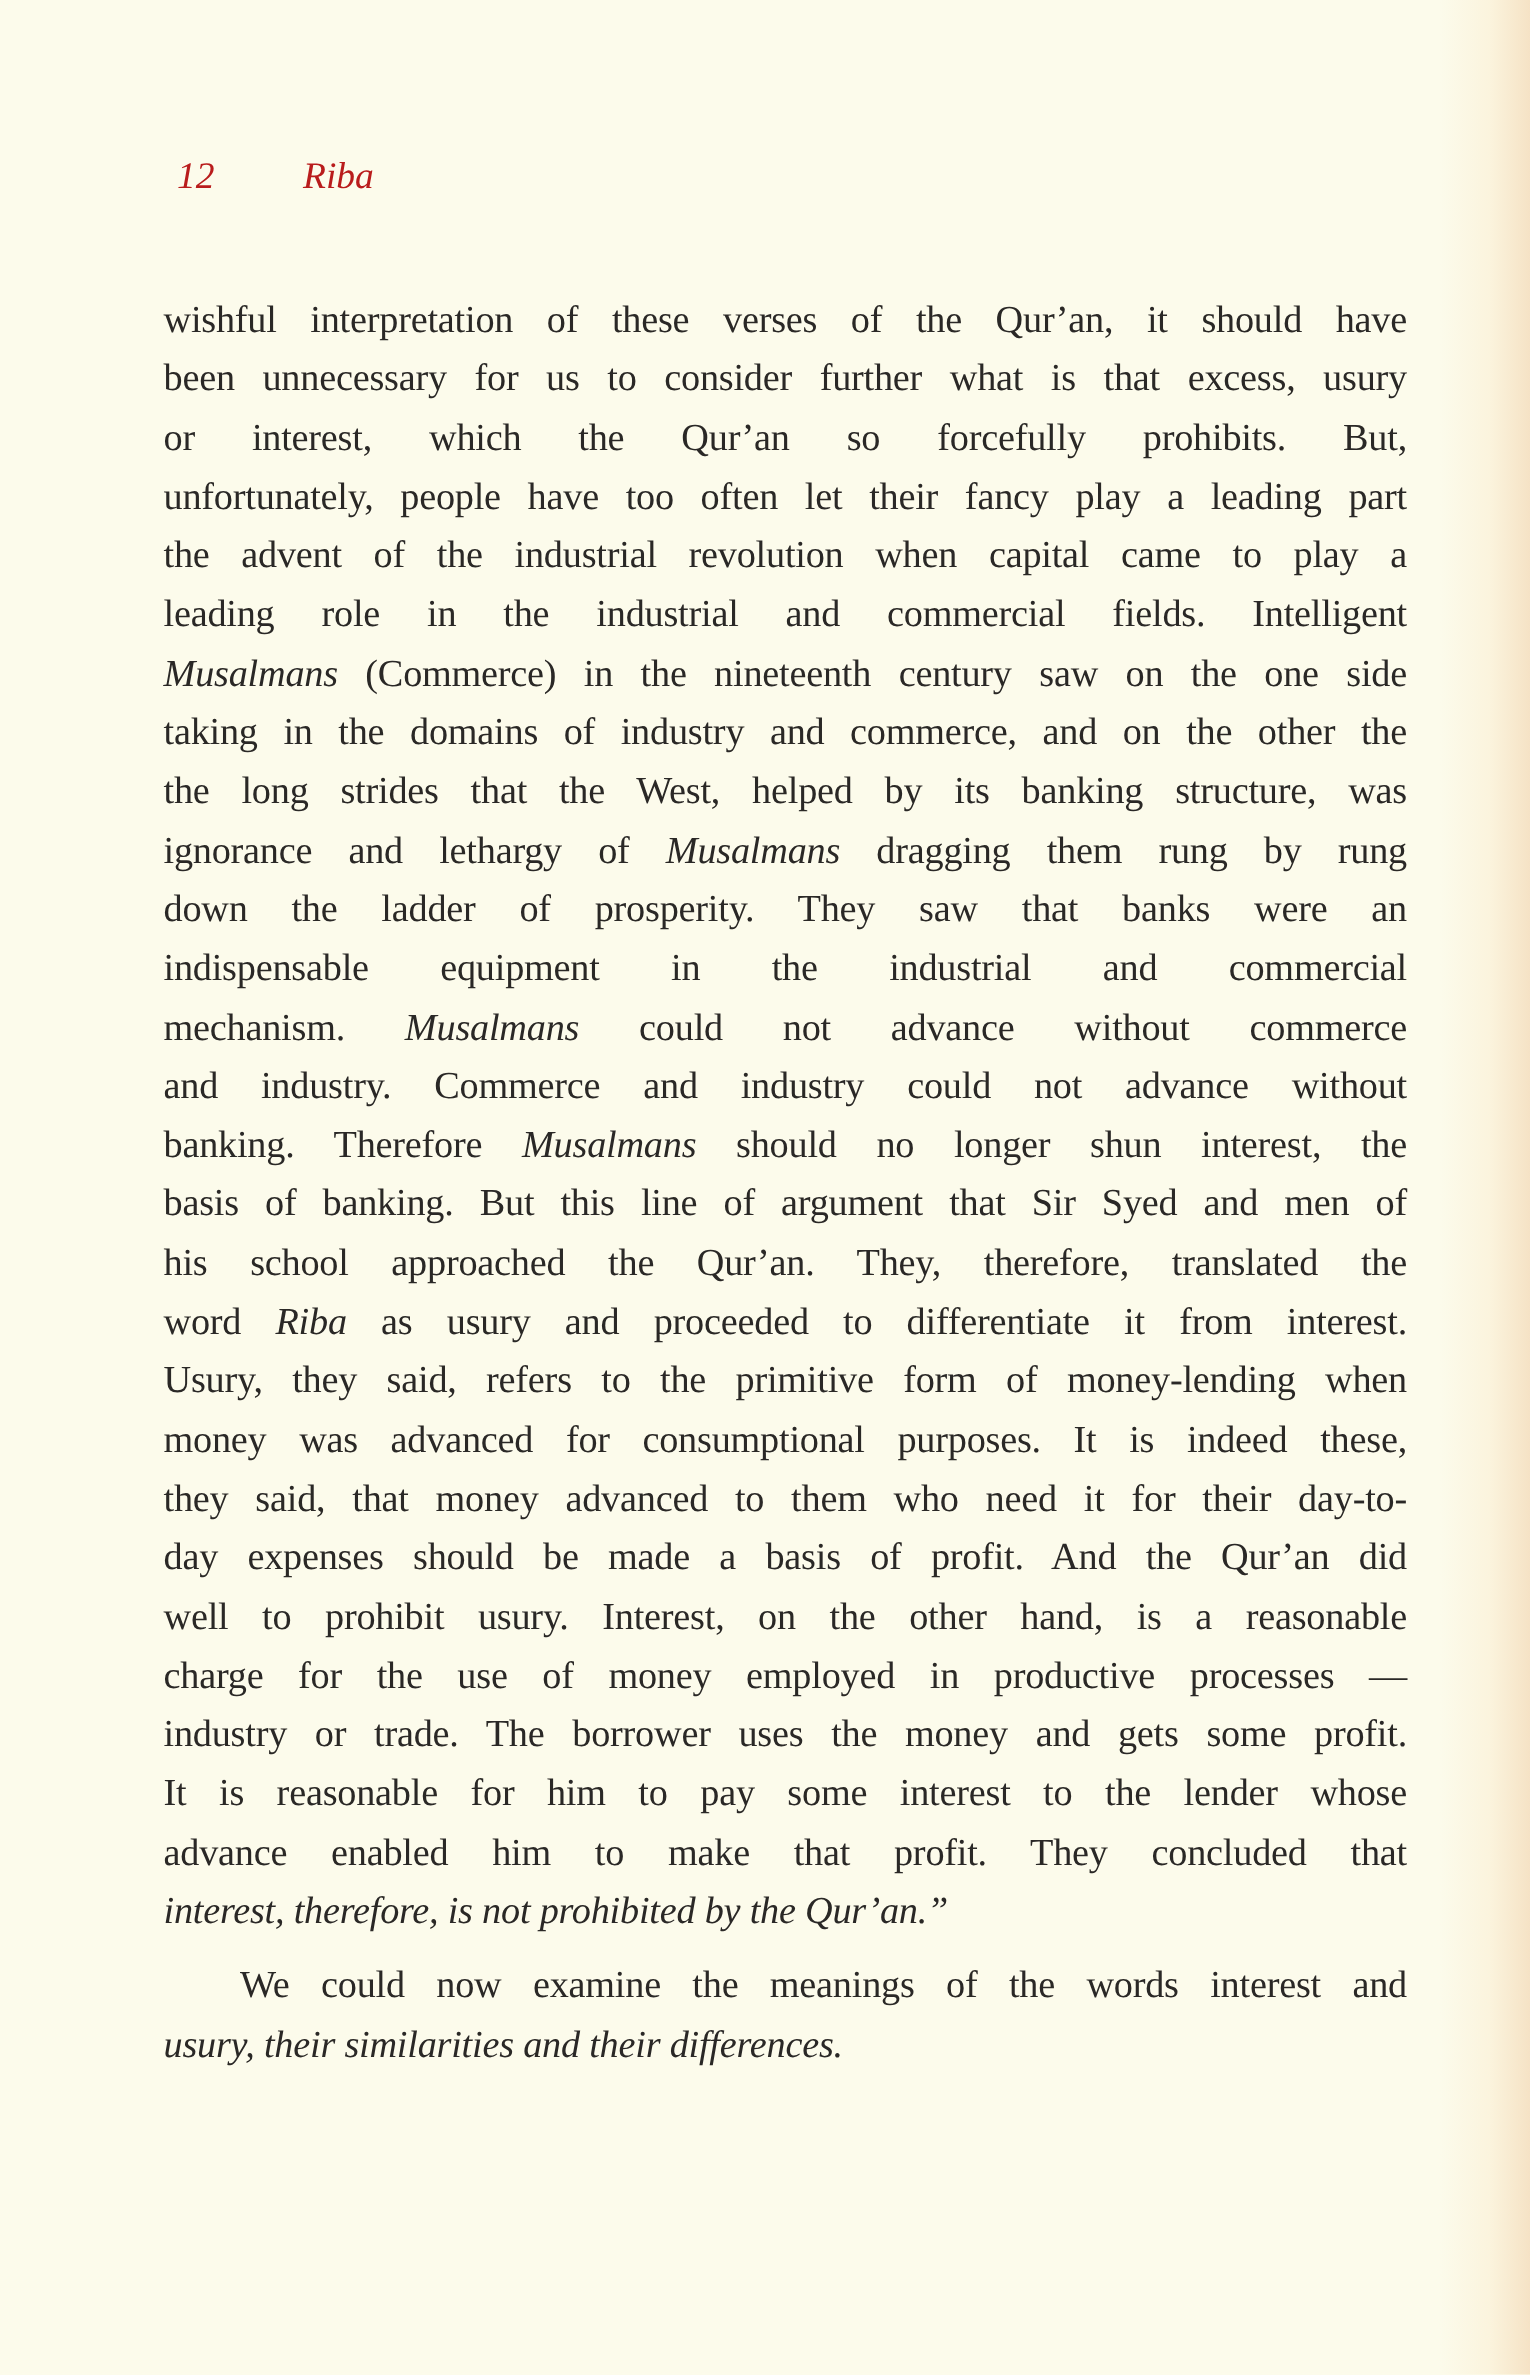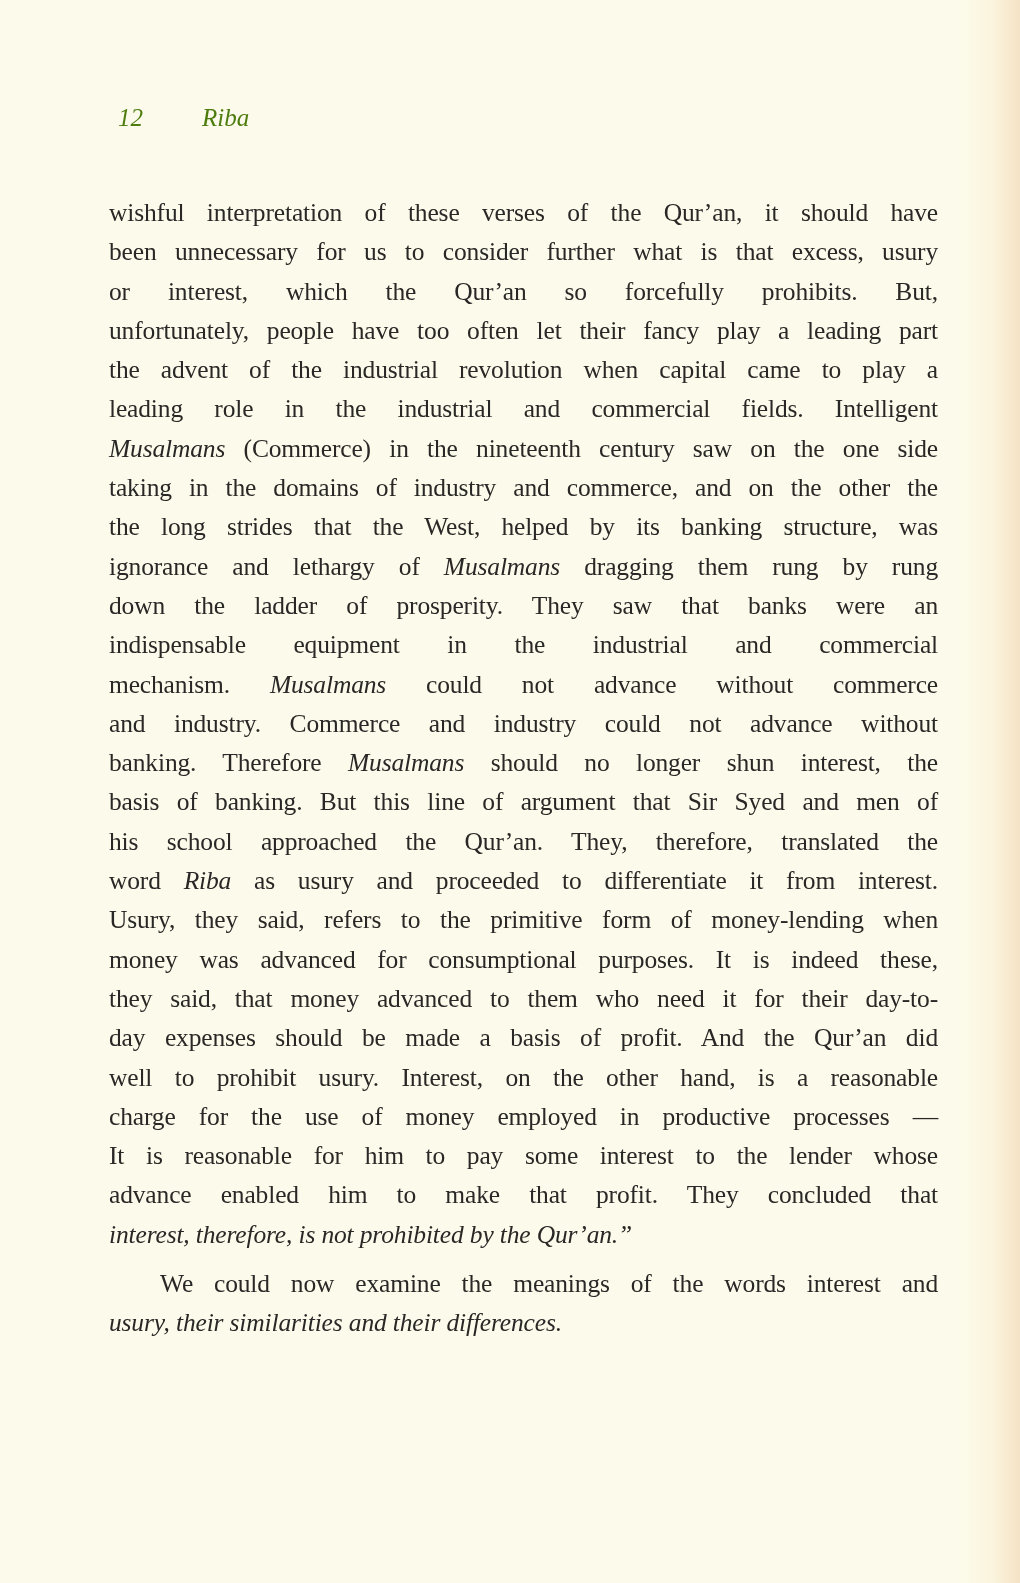--- a/index.html
+++ b/index.html
@@ -23,21 +23,21 @@
       height: 1583px;
       background: linear-gradient(to right, rgba(252,251,235,0) 0%, rgba(250,238,210,0.55) 55%, rgba(245,225,195,0.95) 100%);
       pointer-events: none;
     }
     .running-head {
       position: absolute;
       top: 104px;
       left: 118px;
       font-style: italic;
       font-size: 25px;
-      color: #4d7c0f;
+      color: #b91c1c;
       display: flex;
       gap: 0;
     }
     .running-head .page-num {
       display: inline-block;
       width: 84px;
     }
     .body-text {
       position: absolute;
       left: 109px;
@@ -98,20 +98,21 @@
       <div class="line"><span>banking. Therefore </span><span class="it">Musalmans</span><span> should no longer shun interest, the</span></div>
       <div class="line"><span>basis of banking. But this line of argument that Sir Syed and men of</span></div>
       <div class="line"><span>his school approached the Qur’an. They, therefore, translated the</span></div>
       <div class="line"><span>word </span><span class="it">Riba</span><span> as usury and proceeded to differentiate it from interest.</span></div>
       <div class="line"><span>Usury, they said, refers to the primitive form of money-lending when</span></div>
       <div class="line"><span>money was advanced for consumptional purposes. It is indeed these,</span></div>
       <div class="line"><span>they said, that money advanced to them who need it for their day-to-</span></div>
       <div class="line"><span>day expenses should be made a basis of profit. And the Qur’an did</span></div>
       <div class="line"><span>well to prohibit usury. Interest, on the other hand, is a reasonable</span></div>
       <div class="line"><span>charge for the use of money employed in productive processes —</span></div>
+      <div class="line"><span>industry or trade. The borrower uses the money and gets some profit.</span></div>
       <div class="line"><span>It is reasonable for him to pay some interest to the lender whose</span></div>
       <div class="line"><span>advance enabled him to make that profit. They concluded that</span></div>
       <div class="line last"><span>interest, therefore, is not prohibited by the Qur’an.”</span></div>
     </div>
     <div class="para-gap"></div>
     <div class="paragraph">
       <div class="line indent"><span>We could now examine the meanings of the words interest and</span></div>
       <div class="line last"><span>usury, their similarities and their differences.</span></div>
     </div>
   </div>

